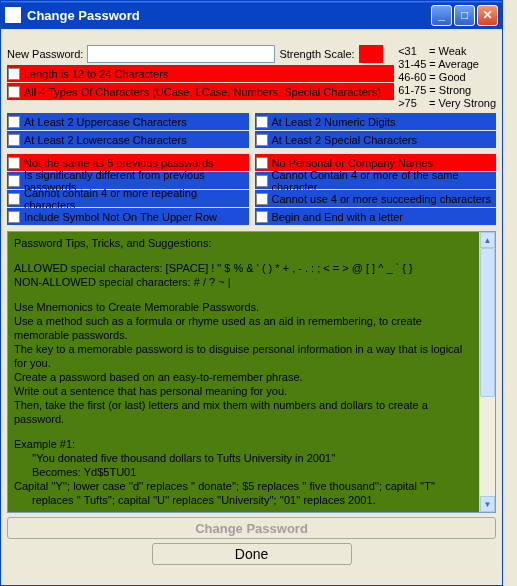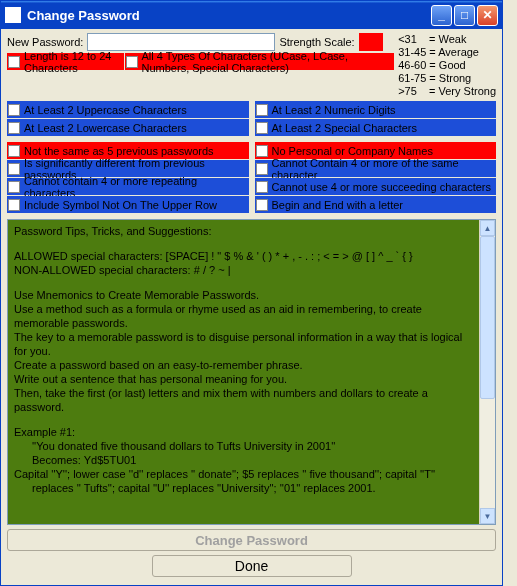--- a/index.html
+++ b/index.html
@@ -5,33 +5,33 @@
 *{box-sizing:border-box;margin:0;padding:0;font-family:Tahoma,sans-serif;font-size:11px}
 body{background:#ece9d8;width:517px;height:586px;overflow:hidden}
 .window{width:503px;height:586px;border:1px solid #0842c5;display:flex;flex-direction:column}
 .titlebar{height:28px;background:linear-gradient(to bottom,#3c8cf0 0%,#0842c5 8%,#0842c5 92%,#0842c5 100%);display:flex;align-items:center;padding:0 4px;color:#fff}
 .titlebar .sys-icon{width:16px;height:16px;background:#fff;margin-right:6px}
 .titlebar .title{font-weight:bold;font-size:13px;flex:1}
 .titlebar .btns{display:flex;gap:2px}
 .titlebar .btn{width:21px;height:21px;border:1px solid #fff;border-radius:3px;display:flex;align-items:center;justify-content:center;color:#fff;font-weight:bold;font-size:12px}
 .titlebar .btn.min,.titlebar .btn.max{background:linear-gradient(to bottom,#6fa3f7,#2b63d0)}
 .titlebar .btn.close{background:linear-gradient(to bottom,#f4986e,#d94129)}
-.body{flex:1;background:#ece9d8;padding:4px 6px;display:flex;flex-direction:column;gap:2px;overflow:hidden}
+.body{flex:1;background:#ece9d8;padding:16px 6px;display:flex;flex-direction:column;gap:2px;overflow:hidden}
 .row1{display:flex;align-items:flex-start;gap:4px}
 .row1 .npw{display:flex;align-items:center;gap:4px}
 .row1 .npw label{white-space:nowrap}
 .row1 .npw input{width:188px;height:18px;border:1px solid #7f9db9;background:#fff;padding:0 3px}
 .row1 .ss{display:flex;align-items:center;gap:4px}
 .row1 .ss .score{background:#ff0000;color:#ff0000;width:24px;height:18px;text-align:center;line-height:18px}
 .legend{font-size:11px;line-height:13px;white-space:pre}
 .rule{display:flex;align-items:center;height:17px;padding-left:1px}
 .rule .cb{width:12px;height:12px;border:1px solid #888;background:#fff;margin-right:4px;flex-shrink:0}
 .rule.red{background:#ff0000}
 .rule.yellow{background:#1d4ed8}
-.rules-top{display:flex;gap:1px;margin-top:2px}
+.rules-top{display:flex;flex-direction:column;gap:1px;margin-top:2px}
 .rules-grid{display:grid;grid-template-columns:1fr 1fr;gap:1px 6px;margin-top:1px}
 .rules-full{display:flex;flex-direction:column;gap:1px;margin-top:1px}
 .tips{flex:1;background:#4d7c0f;border:1px solid #7f9db9;margin-top:4px;position:relative;overflow:hidden;display:flex}
 .tips .content{flex:1;padding:4px 6px;overflow:hidden;line-height:14px}
 .tips .content p{margin-bottom:11px}
 .tips .content .tight{margin-bottom:0}
 .tips .scrollbar{width:16px;background:#f0eee1;border-left:1px solid #d9d5c2;display:flex;flex-direction:column}
 .tips .scrollbar .arr{height:16px;background:#cde3ff;border:1px solid #b0c8e8;display:flex;align-items:center;justify-content:center;font-size:8px;color:#4a6a9c}
 .tips .scrollbar .track{flex:1;position:relative}
 .tips .scrollbar .thumb{position:absolute;top:0;left:0;right:0;height:60%;background:#cde3ff;border:1px solid #b0c8e8;border-radius:2px}

